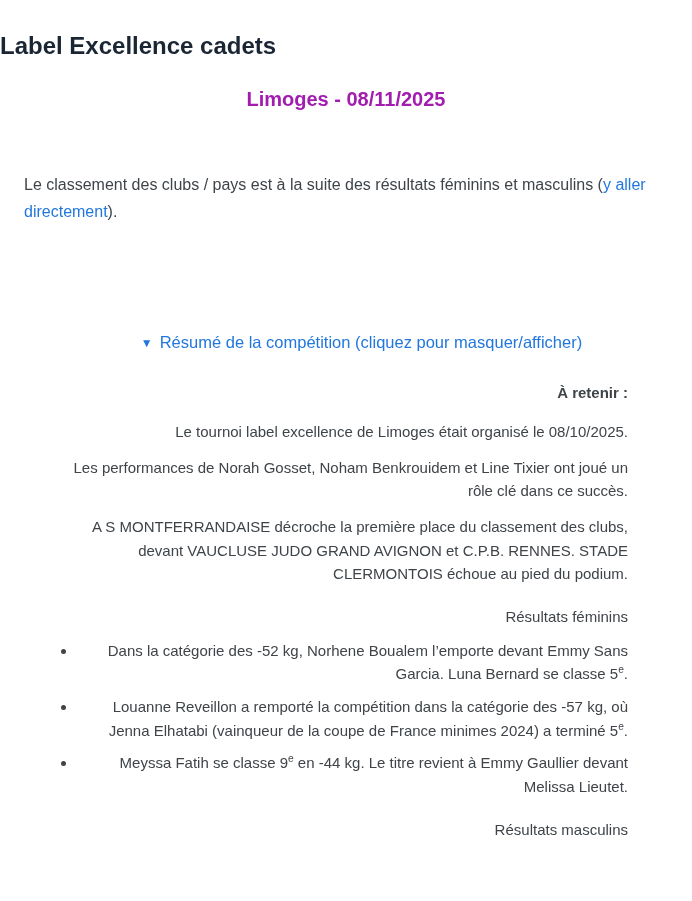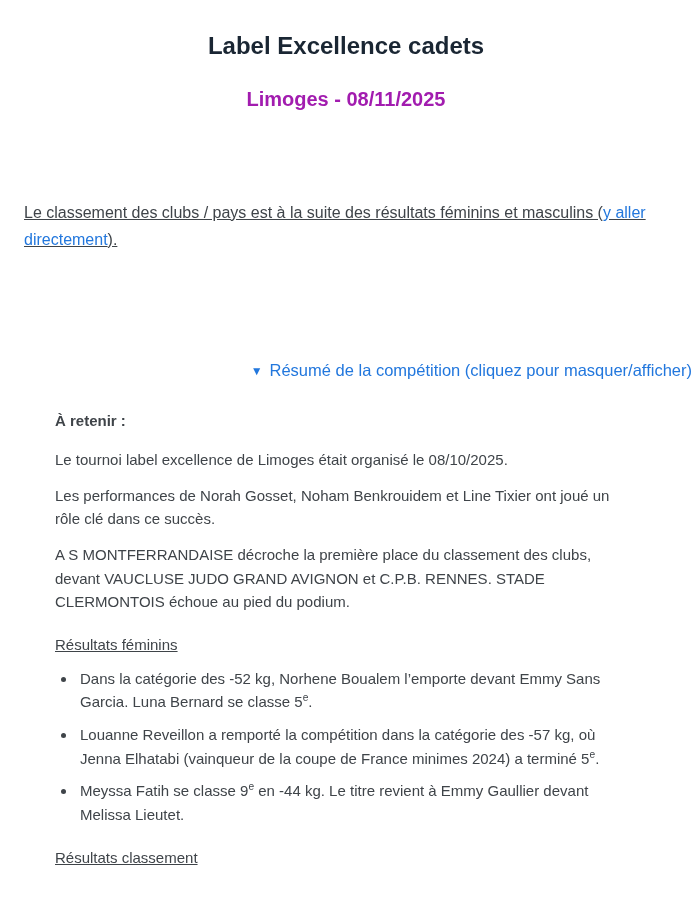--- a/index.html
+++ b/index.html
@@ -16,73 +16,72 @@
     min-height: 901px;
     background: #ffffff;
     box-sizing: border-box;
     padding-top: 32px;
     overflow: hidden;
   }
   .page-title {
     font-size: 24px;
     font-weight: 700;
     color: #1a2633;
-    text-align: center;
+    text-align: left;
     margin: 0;
   }
   .page-subtitle {
     font-size: 20px;
     font-weight: 700;
     color: #a21caf;
     text-align: center;
     margin: 28px 0 0 0;
   }
   .intro {
     font-size: 16px;
     color: #3f4449;
     line-height: 1.7;
-    margin: 88px 26px 0 24px;
-    text-decoration: underline;
+    margin: 60px 26px 0 24px;
   }
   .intro a {
     color: #2277dd;
     text-decoration: none;
     cursor: pointer;
   }
   .summary-toggle {
     margin-top: 108px;
-    text-align: right;
+    text-align: center;
     color: #2277dd;
     font-size: 16.5px;
     cursor: pointer;
     user-select: none;
     padding-left: 31px;
   }
   .summary-toggle .arrow {
     font-size: 12px;
     display: inline-block;
     margin-right: 7px;
     vertical-align: 1px;
   }
   .summary {
     margin: 30px 64px 0 55px;
     font-size: 15px;
     color: #3f4449;
+    text-align: right;
   }
   .summary .key-heading {
     font-weight: 700;
     margin: 0 0 15px 0;
     line-height: 1.5;
   }
   .summary p.s-par {
     margin: 0 0 12px 0;
     line-height: 1.58;
   }
   .results-heading {
-    text-decoration: underline;
     margin: 20px 0 10px 0;
     line-height: 1.5;
   }
   ul.results-list {
     margin: 0 0 8px 0;
     padding-left: 22px;
   }
   ul.results-list li {
     margin-bottom: 9px;
     line-height: 1.58;
@@ -117,18 +116,18 @@
     <p class="s-par">A S MONTFERRANDAISE décroche la première place du classement des clubs, devant VAUCLUSE JUDO GRAND AVIGNON et C.P.B. RENNES. STADE CLERMONTOIS échoue au pied du podium.</p>
 
     <p class="results-heading">Résultats féminins</p>
 
     <ul class="results-list">
         <li><span>Dans la catégorie des -52 kg, Norhene Boualem l’emporte devant Emmy Sans Garcia. Luna Bernard se classe 5</span><sup>e</sup><span>.</span></li>
         <li><span>Louanne Reveillon a remporté la compétition dans la catégorie des -57 kg, où Jenna Elhatabi (vainqueur de la coupe de France minimes 2024) a terminé 5</span><sup>e</sup><span>.</span></li>
         <li><span>Meyssa Fatih se classe 9</span><sup>e</sup><span> en -44 kg. Le titre revient à Emmy Gaullier devant Melissa Lieutet.</span></li>
       </ul>
 
-    <p class="results-heading">Résultats classement</p>
+    <p class="results-heading">Résultats masculins</p>
 
 
   </div>
 
 </div>
 
 </body></html>

